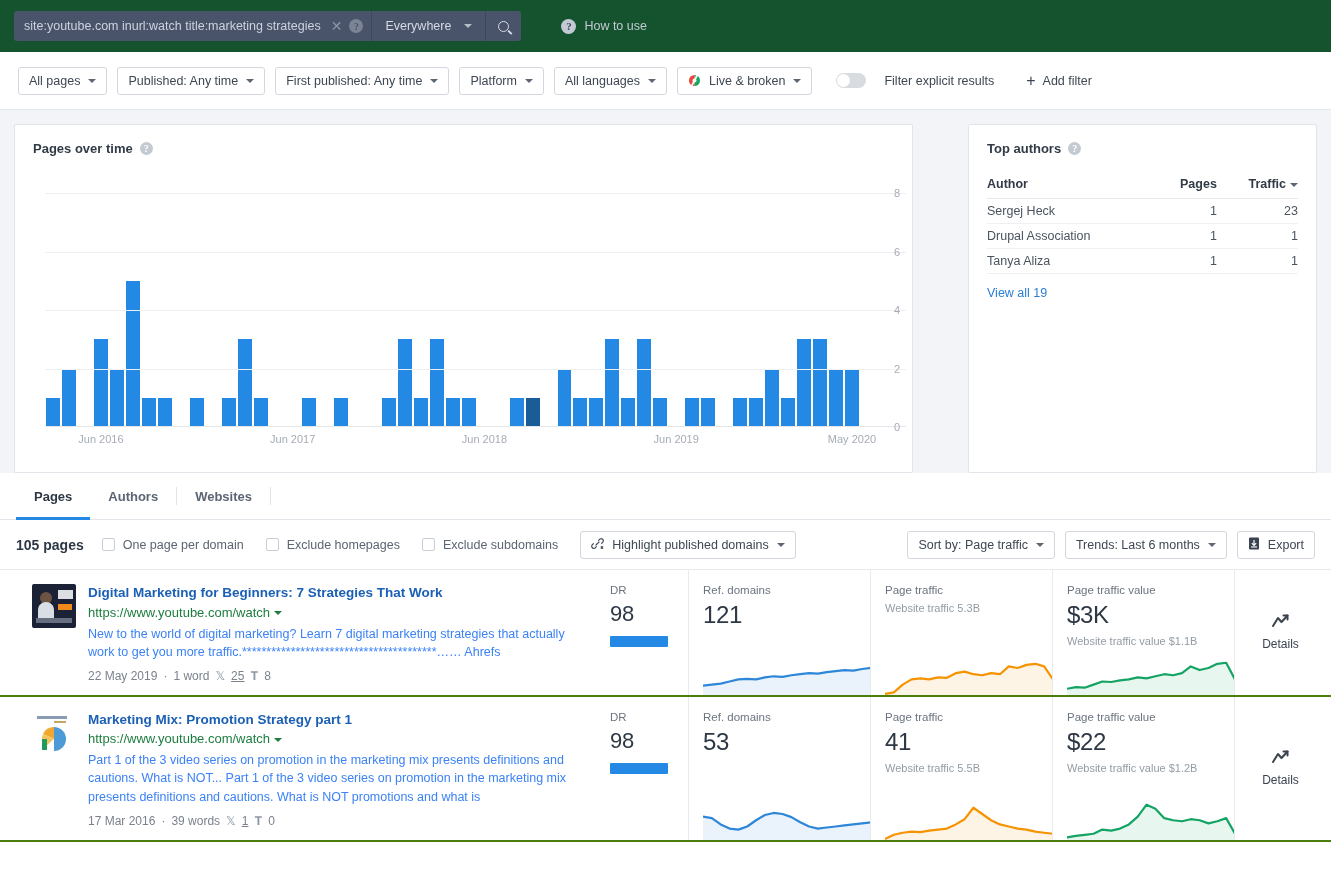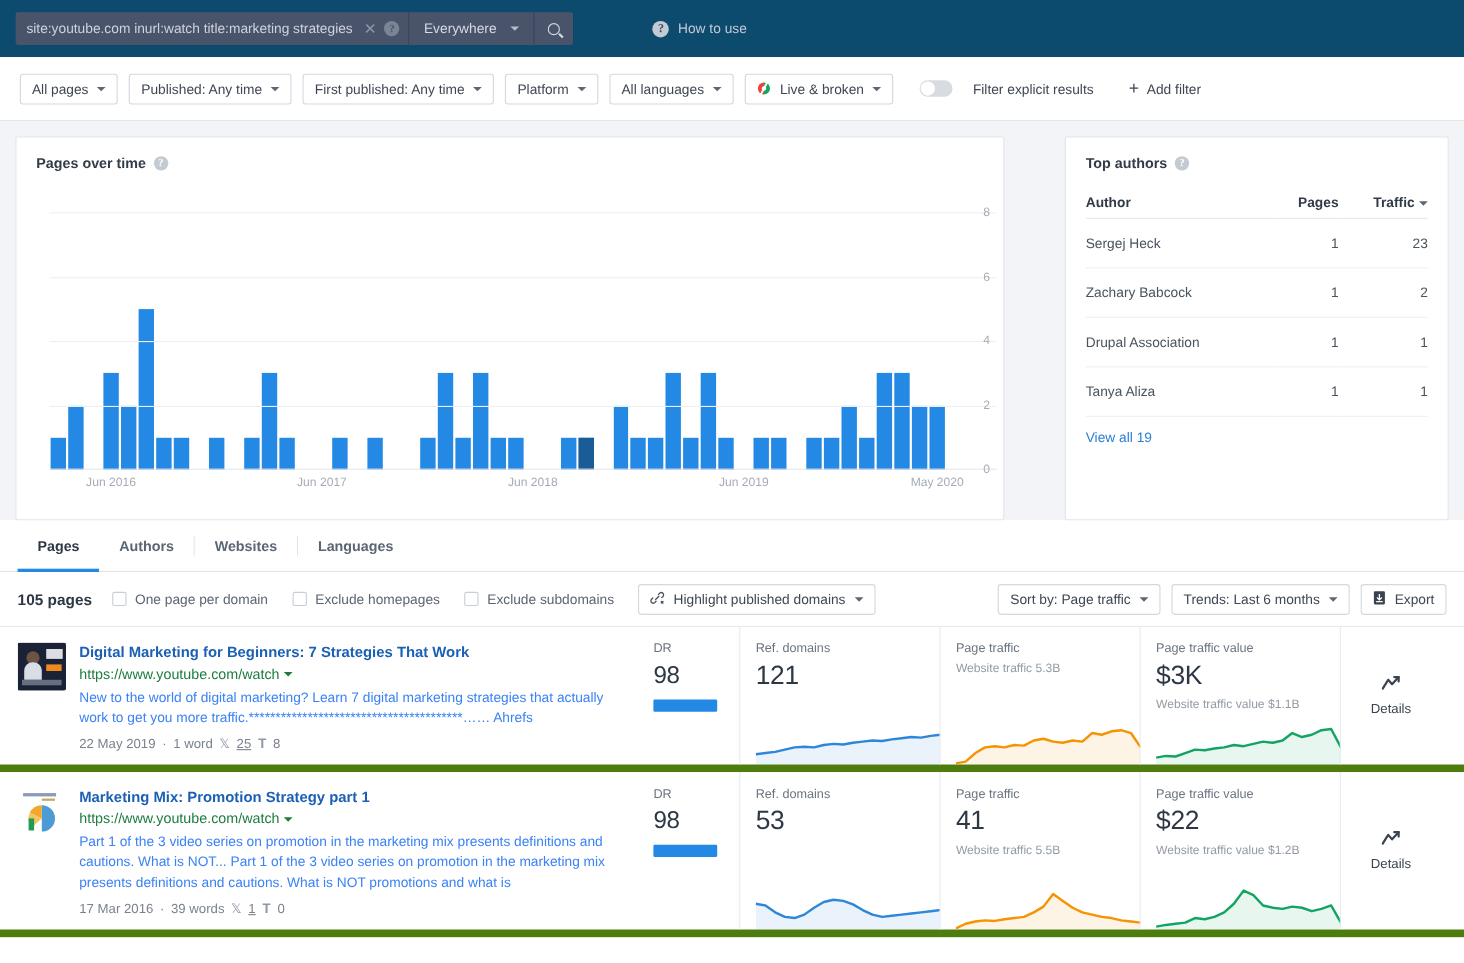--- a/index.html
+++ b/index.html
@@ -8,25 +8,24 @@
     font-family: "Liberation Sans", sans-serif;
     background: #ffffff;
     color: #333c46;
     font-size: 13px;
     -webkit-font-smoothing: antialiased;
   }
 
   
   .topbar {
     height: 52px;
-    background: #0c4a6e;
+    background: #14532d;
     display: flex;
     align-items: center;
     padding: 16px 14px;
-    gap: 32px;
   }
   .searchwrap {
     display: flex;
     align-items: stretch;
     height: 30px;
     border-radius: 3px;
     overflow: hidden;
   }
   .searchfield {
     background: #4a real;
@@ -177,21 +176,21 @@
   .xlab { position:absolute; font-size:11px; color:#a6acb5; transform: translateX(-50%); white-space:nowrap; }
 
   
   table.authors { width:100%; border-collapse: collapse; margin-top: 14px; }
   table.authors th {
     font-size:12.5px; font-weight:bold; color:#313b47; text-align:left;
     padding: 7px 0; border-bottom:1px solid #e6e9ed;
   }
   table.authors th.num, table.authors td.num { text-align:right; }
   table.authors td {
-    font-size:12.5px; color:#4a545f; padding: 15px 0;
+    font-size:12.5px; color:#4a545f; padding: 5px 0;
     border-bottom:1px solid #eef0f3;
   }
   td.pages { color:#2a7fd4; }
   .thcaret { display:inline-block; border-top:4px solid #5c6773; border-left:4px solid transparent;border-right:4px solid transparent; margin-left:4px; vertical-align: middle; }
   .viewall { display:block; font-size:12.5px; color:#2a7fd4; padding: 12px 0; cursor:pointer; }
 
   
   .tabs {
     height: 47px; background:#fff; border-bottom:1px solid #e1e5ea;
     display:flex; align-items:center; padding: 0 16px;
@@ -209,21 +208,21 @@
   .rtoolbar {
     height: 50px; display:flex; align-items:center; padding: 0 16px; gap: 0;
     border-bottom: 1px solid #e8ebee; background:#fff;
   }
   .count { font-size:14px; font-weight:bold; color:#2e3845; margin-right:18px; }
   .chk { display:flex;align-items:center;gap:8px; font-size:12.5px;color:#5b6573;cursor:pointer;margin-right:22px; }
   .box { width:13px;height:13px;border:1px solid #c9ced6;border-radius:2px;background:#fff; flex:none;}
   .spacer { flex:1; }
 
   
-  .row { display:flex; border-bottom:7px solid #4d7c0f; background:#fff; }
+  .row { display:flex; border-bottom:2px solid #4d7c0f; background:#fff;padding-left:16px; }
   .rleft { width: 580px; padding: 14px 14px 12px 16px; display:flex; gap:12px; }
   .thumb { width:44px;height:44px;flex:none;border-radius:2px;overflow:hidden;position:relative; }
   .rtitle { color:#1b60b5; font-size:13.5px; font-weight:bold; cursor:pointer; line-height:1.3; }
   .rurl { color:#1d7d3f; font-size:13px; margin-top:3px; cursor:pointer; }
   .urlcaret { display:inline-block;border-top:4px solid #1d7d3f;border-left:4px solid transparent;border-right:4px solid transparent;margin-left:4px;vertical-align:middle; }
   .rdesc { color:#3b82f6; font-size:12.5px; line-height:1.45; margin-top:5px; }
   .rmeta { color:#7a828d; font-size:12px; margin-top:8px; display:flex;align-items:center;gap:6px; }
   .tw { color:#8d98a5; }
   .metriccols { flex:1; display:flex; }
   .mcol { border-left:1px solid #e8ebee; padding: 14px 0 0 14px; position:relative; }
@@ -478,25 +477,20 @@
           </th>
         </tr>
       </thead>
       <tbody id="authorbody">
           <tr>
             <td>Sergej Heck</td>
             <td class="num pages">1</td>
             <td class="num">23</td>
           </tr>
           <tr>
-            <td>Zachary Babcock</td>
-            <td class="num pages">1</td>
-            <td class="num">2</td>
-          </tr>
-          <tr>
             <td>Drupal Association</td>
             <td class="num pages">1</td>
             <td class="num">1</td>
           </tr>
           <tr>
             <td>Tanya Aliza</td>
             <td class="num pages">1</td>
             <td class="num">1</td>
           </tr>
         </tbody>
@@ -510,23 +504,20 @@
       <span>Pages</span>
     </div>
   <div class="tab">
       <span>Authors</span>
     </div>
   <div class="tabsep"></div>
   <div class="tab">
       <span>Websites</span>
     </div>
   <div class="tabsep"></div>
-  <div class="tab">
-      <span>Languages</span>
-    </div>
 </div>
 
 <div class="rtoolbar">
   <span class="count">105 pages</span>
   <label class="chk">
     <span class="box"></span>
     <span>One page per domain</span>
   </label>
   <label class="chk">
     <span class="box"></span>

